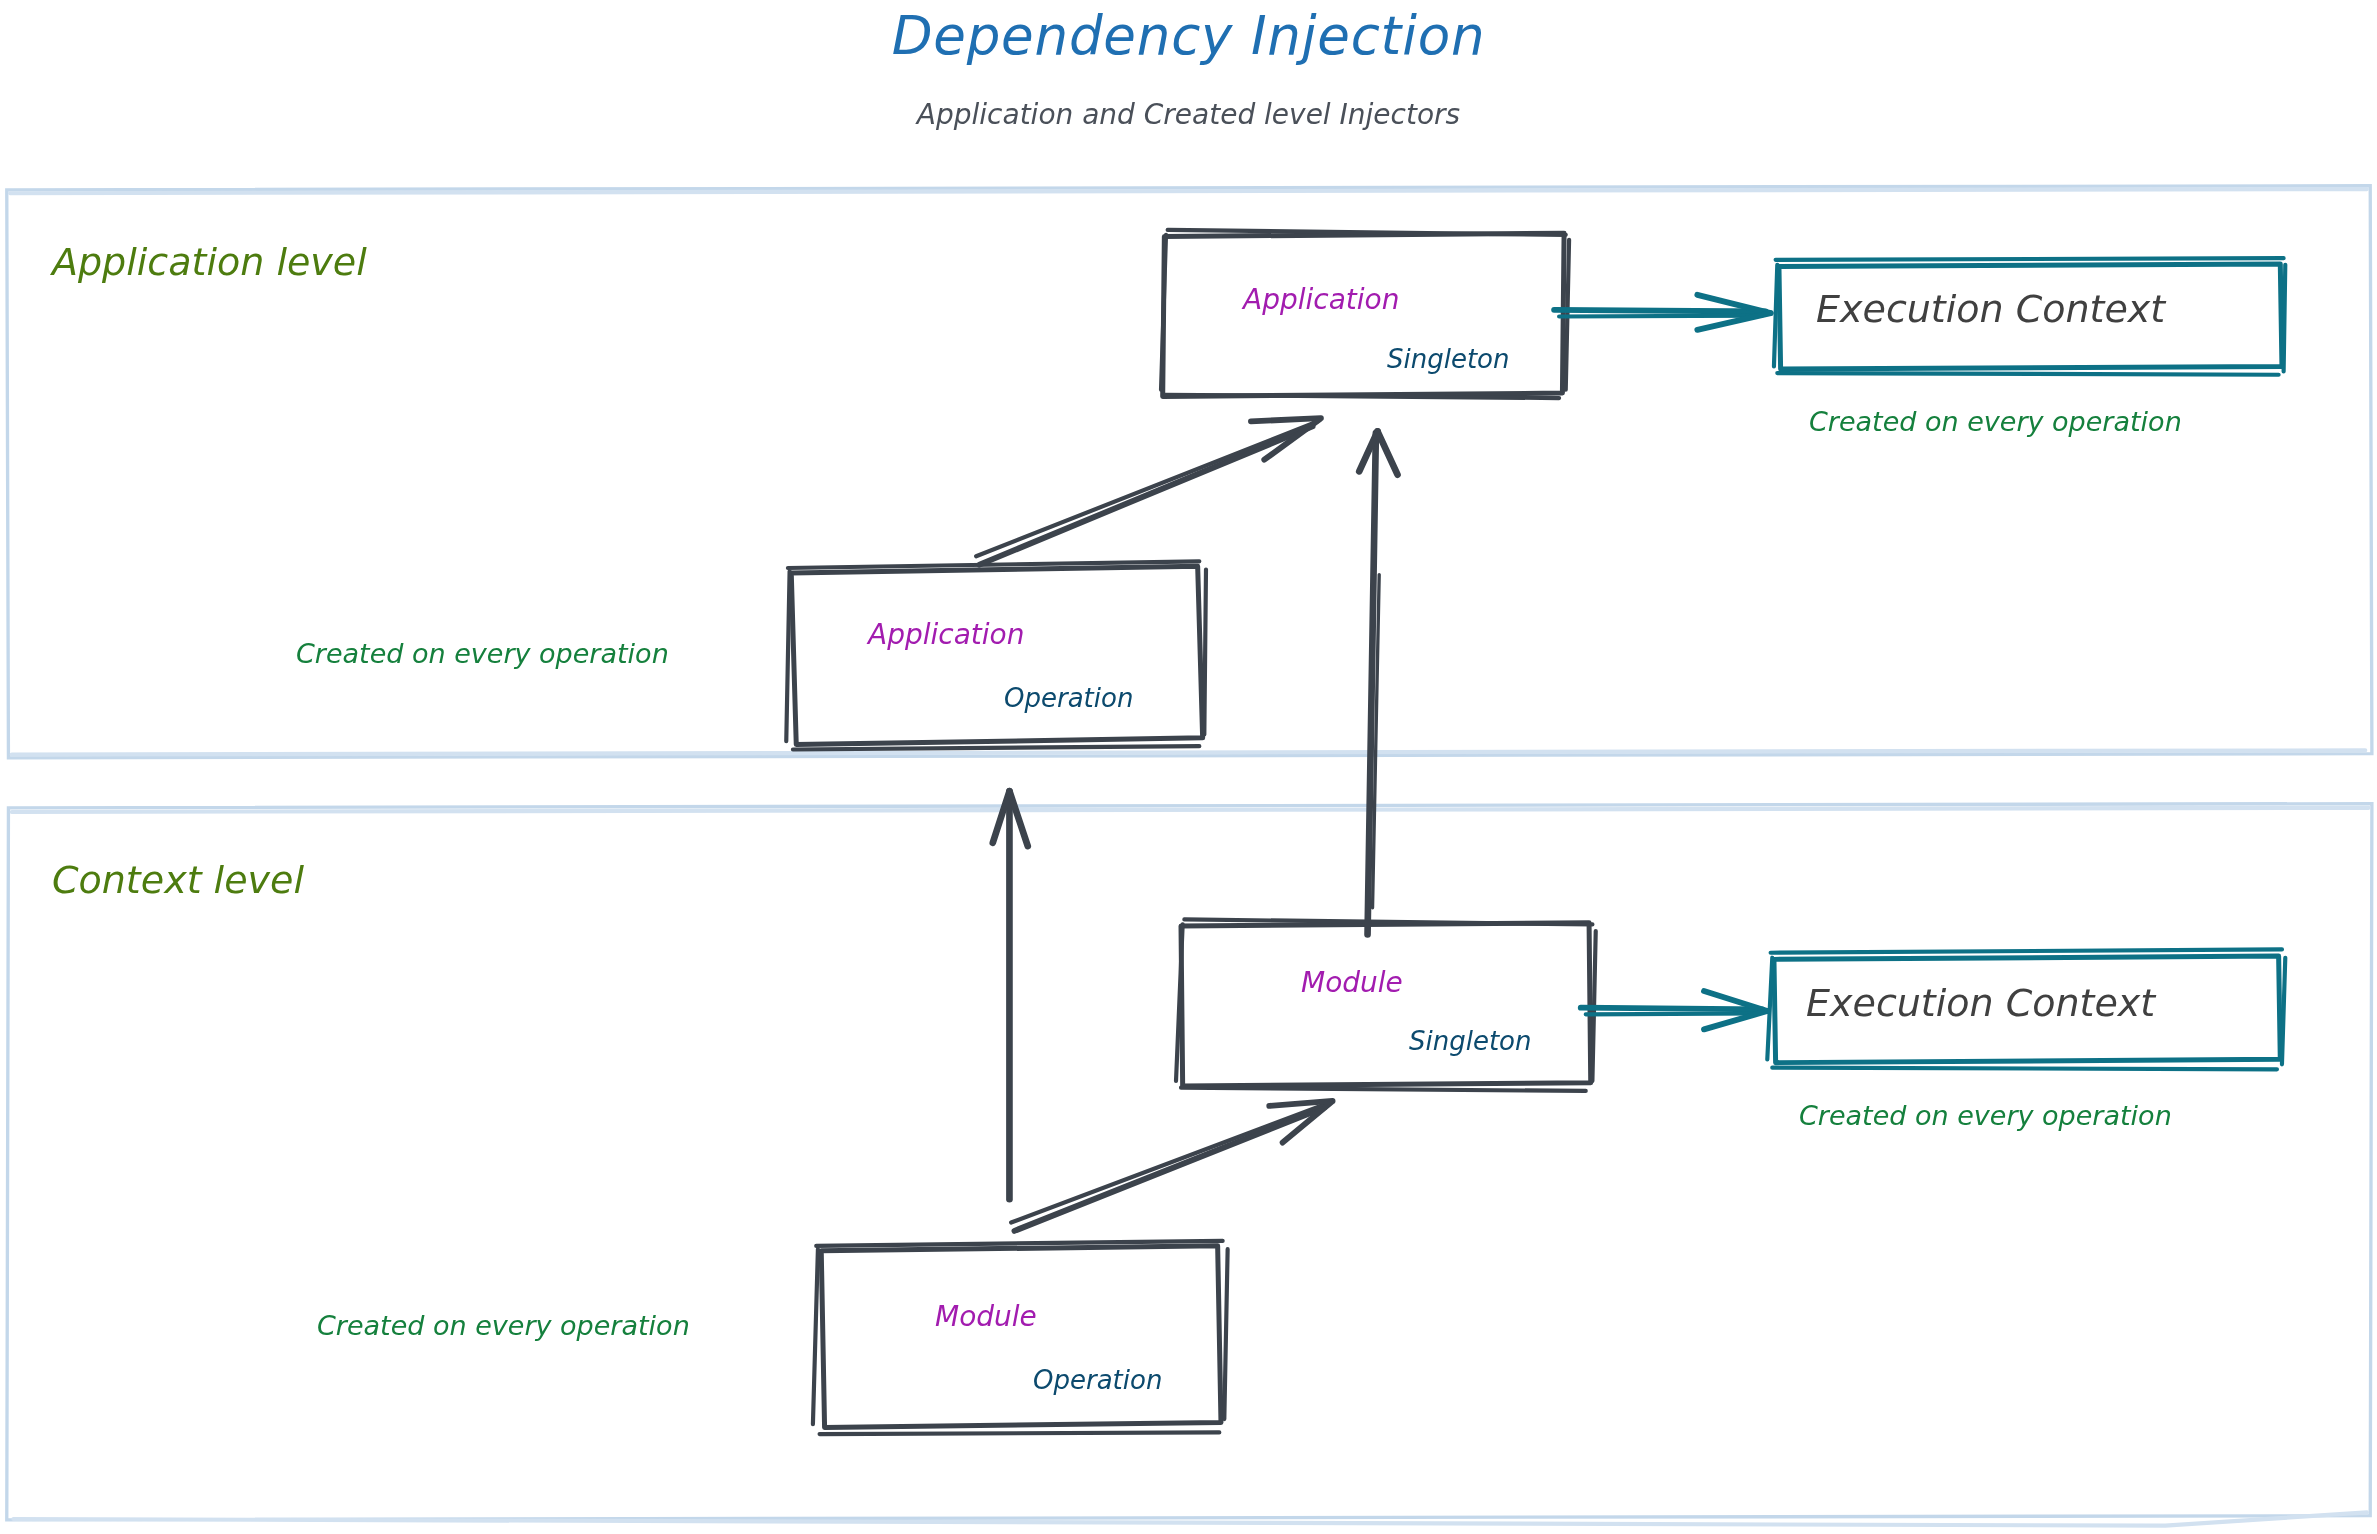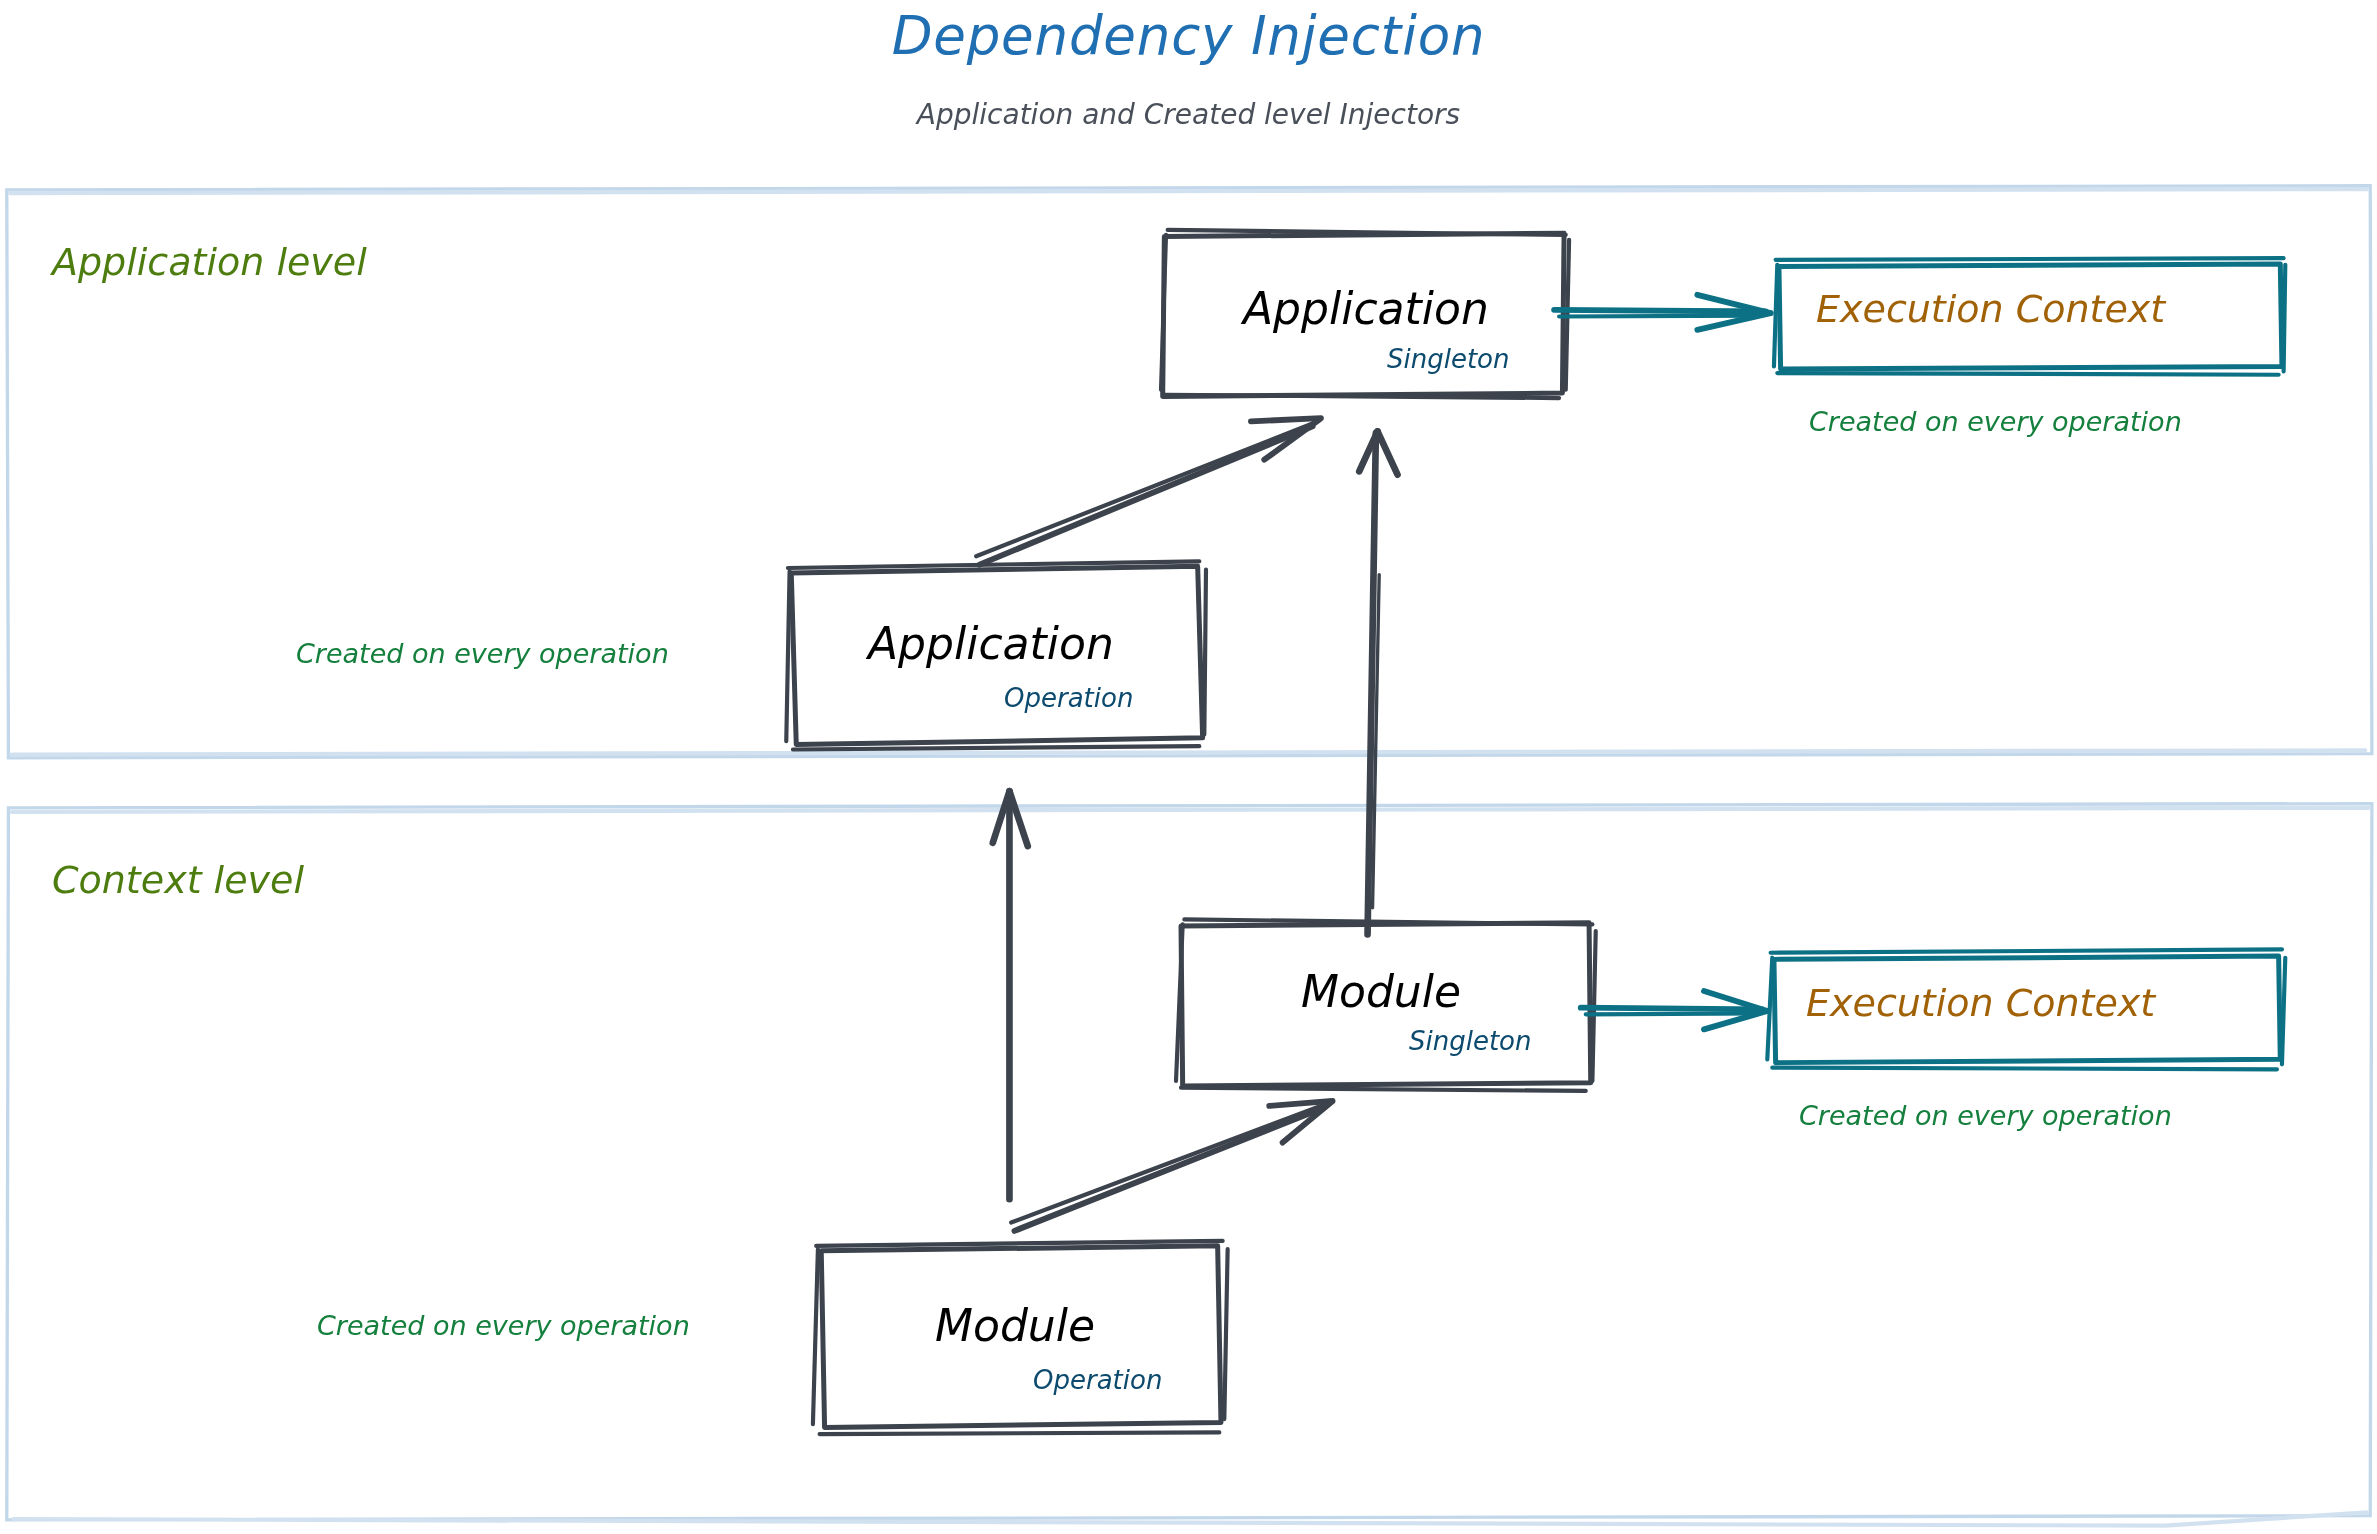--- a/index.html
+++ b/index.html
@@ -52,32 +52,32 @@
   .lane-title {
     font-size: 38px;
     color: #4d7c0f;
     font-style: italic;
   }
   #lane-app-title { left: 52px; top: 240px; }
   #lane-mod-title { left: 52px; top: 858px; }
 
   
   .node-title {
-    font-size: 44px;
-    color: #000000;
+    font-size: 28px;
+    color: #a21caf;
     font-style: italic;
   }
   .node-sub {
     font-size: 26px;
     color: #0c4a6e;
     font-style: italic;
   }
   .node-title-teal {
     font-size: 38px;
-    color: #a16207;
+    color: #404040;
     font-style: italic;
   }
   .note {
     font-size: 27px;
     color: #15803d;
     font-style: italic;
   }
 
   
   #n1-title { left: 1243px; top: 283px; }

